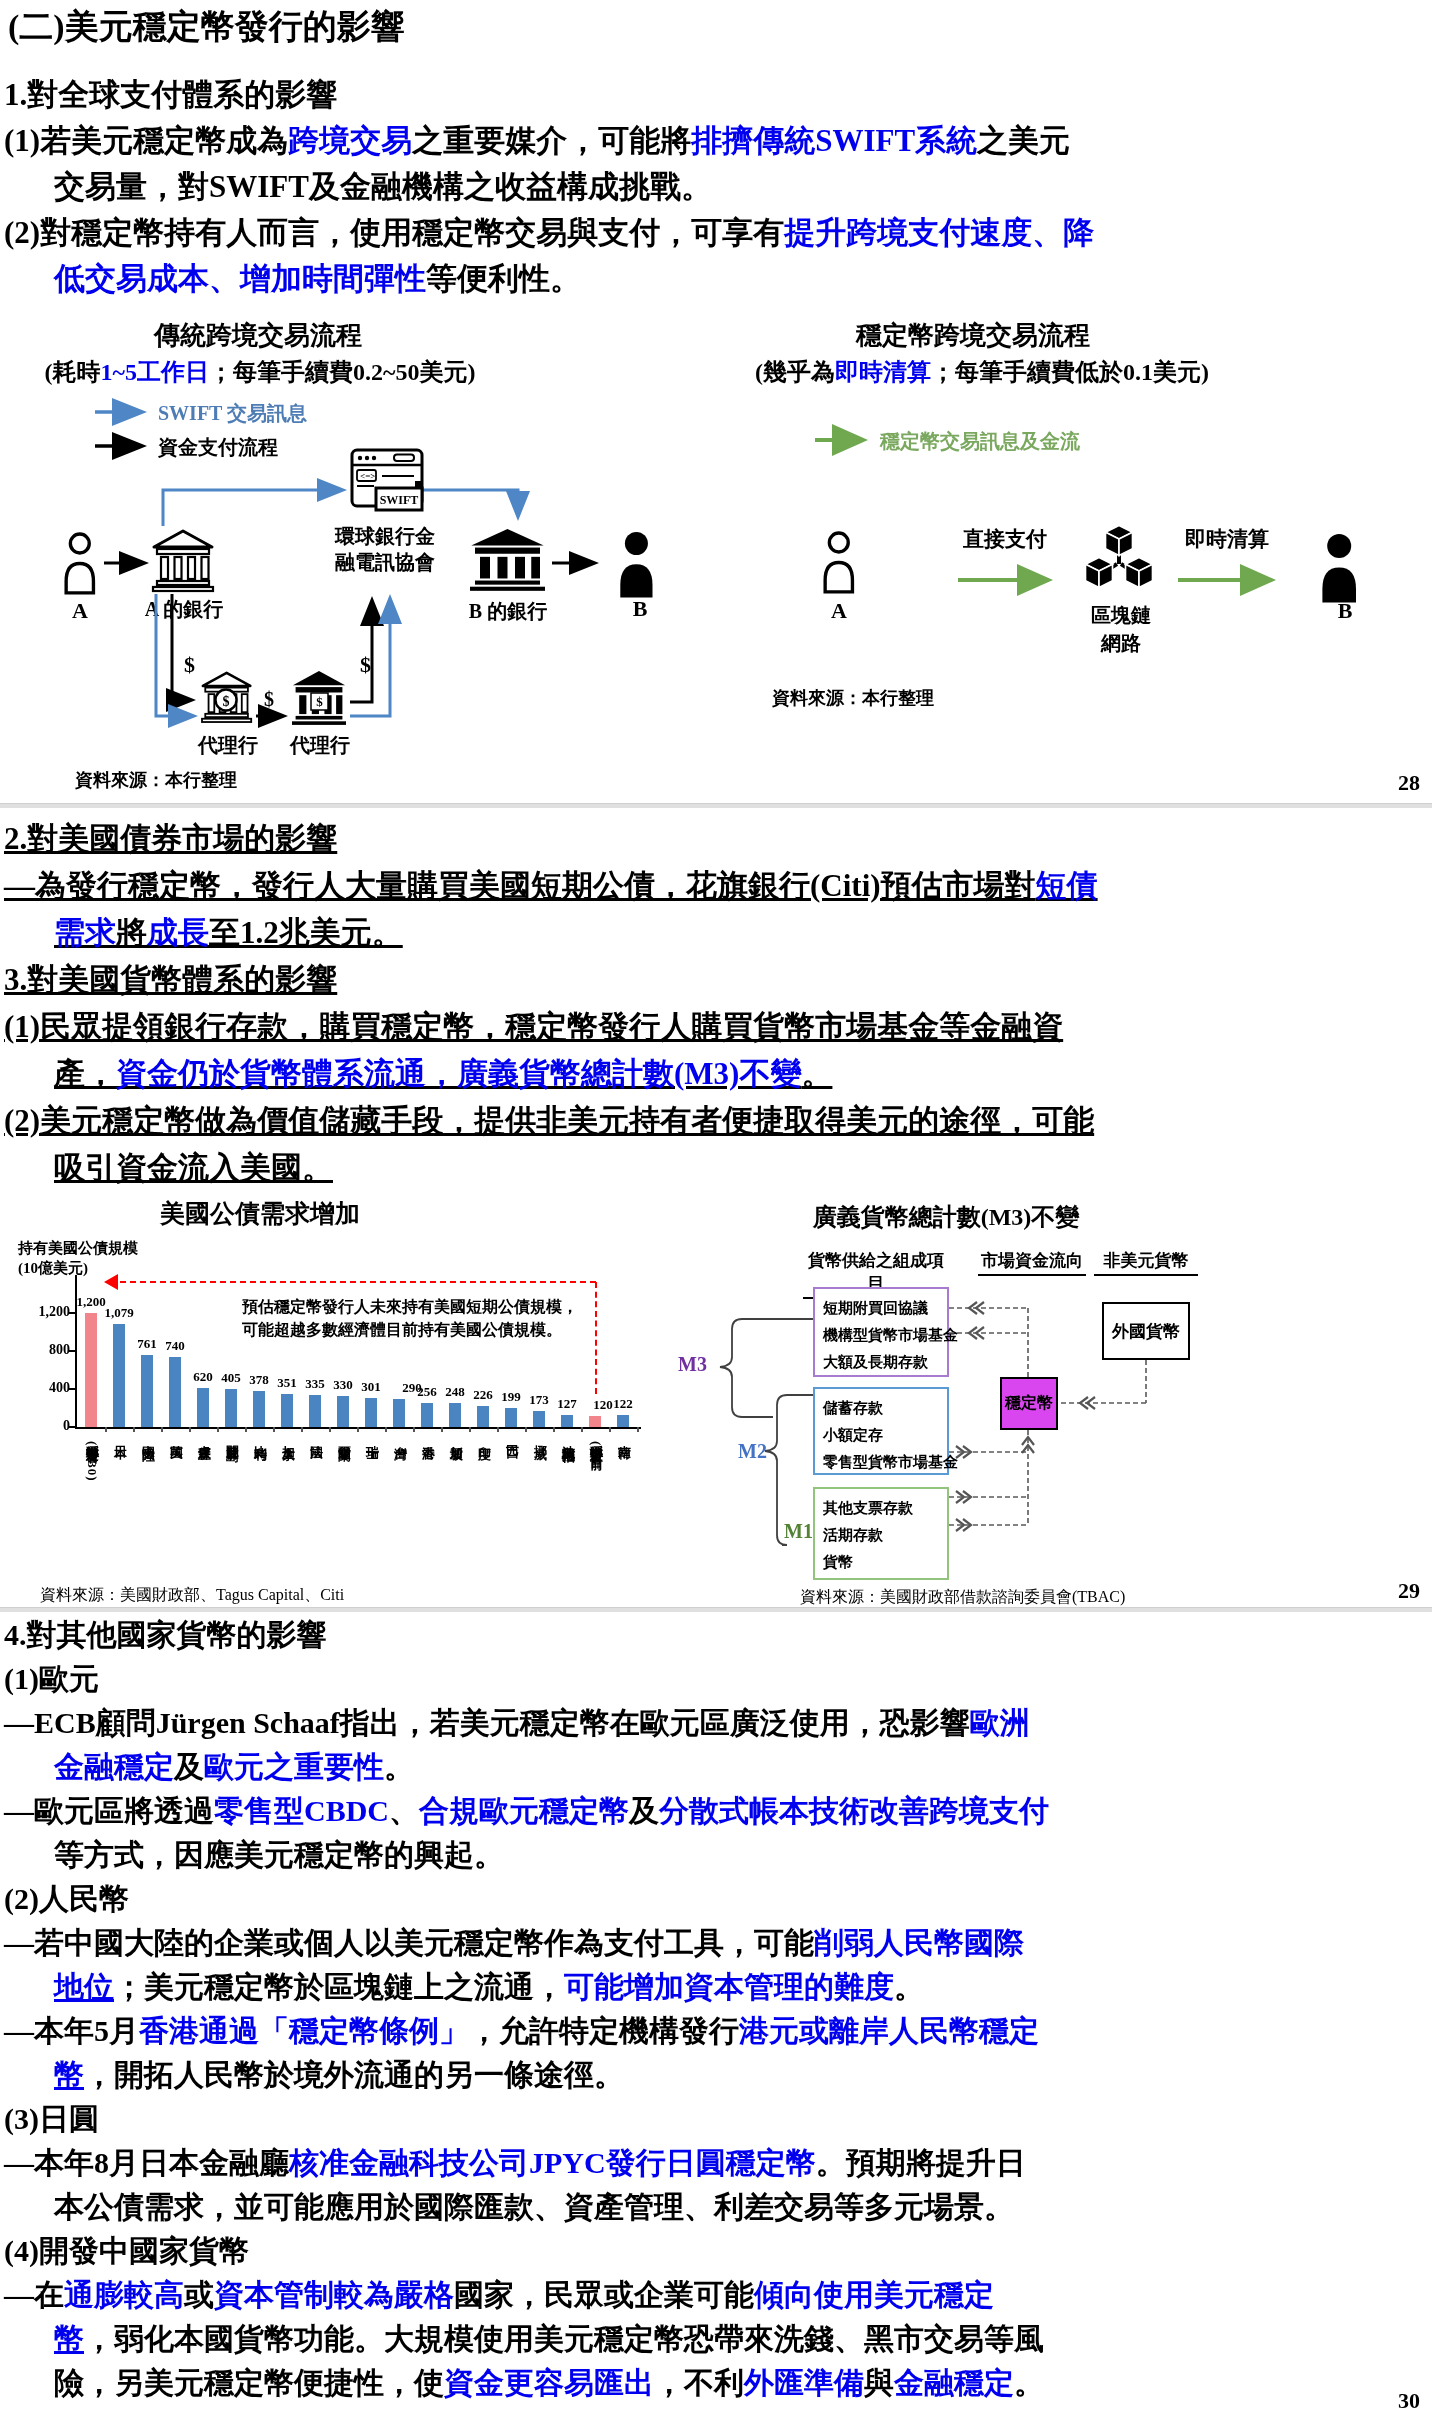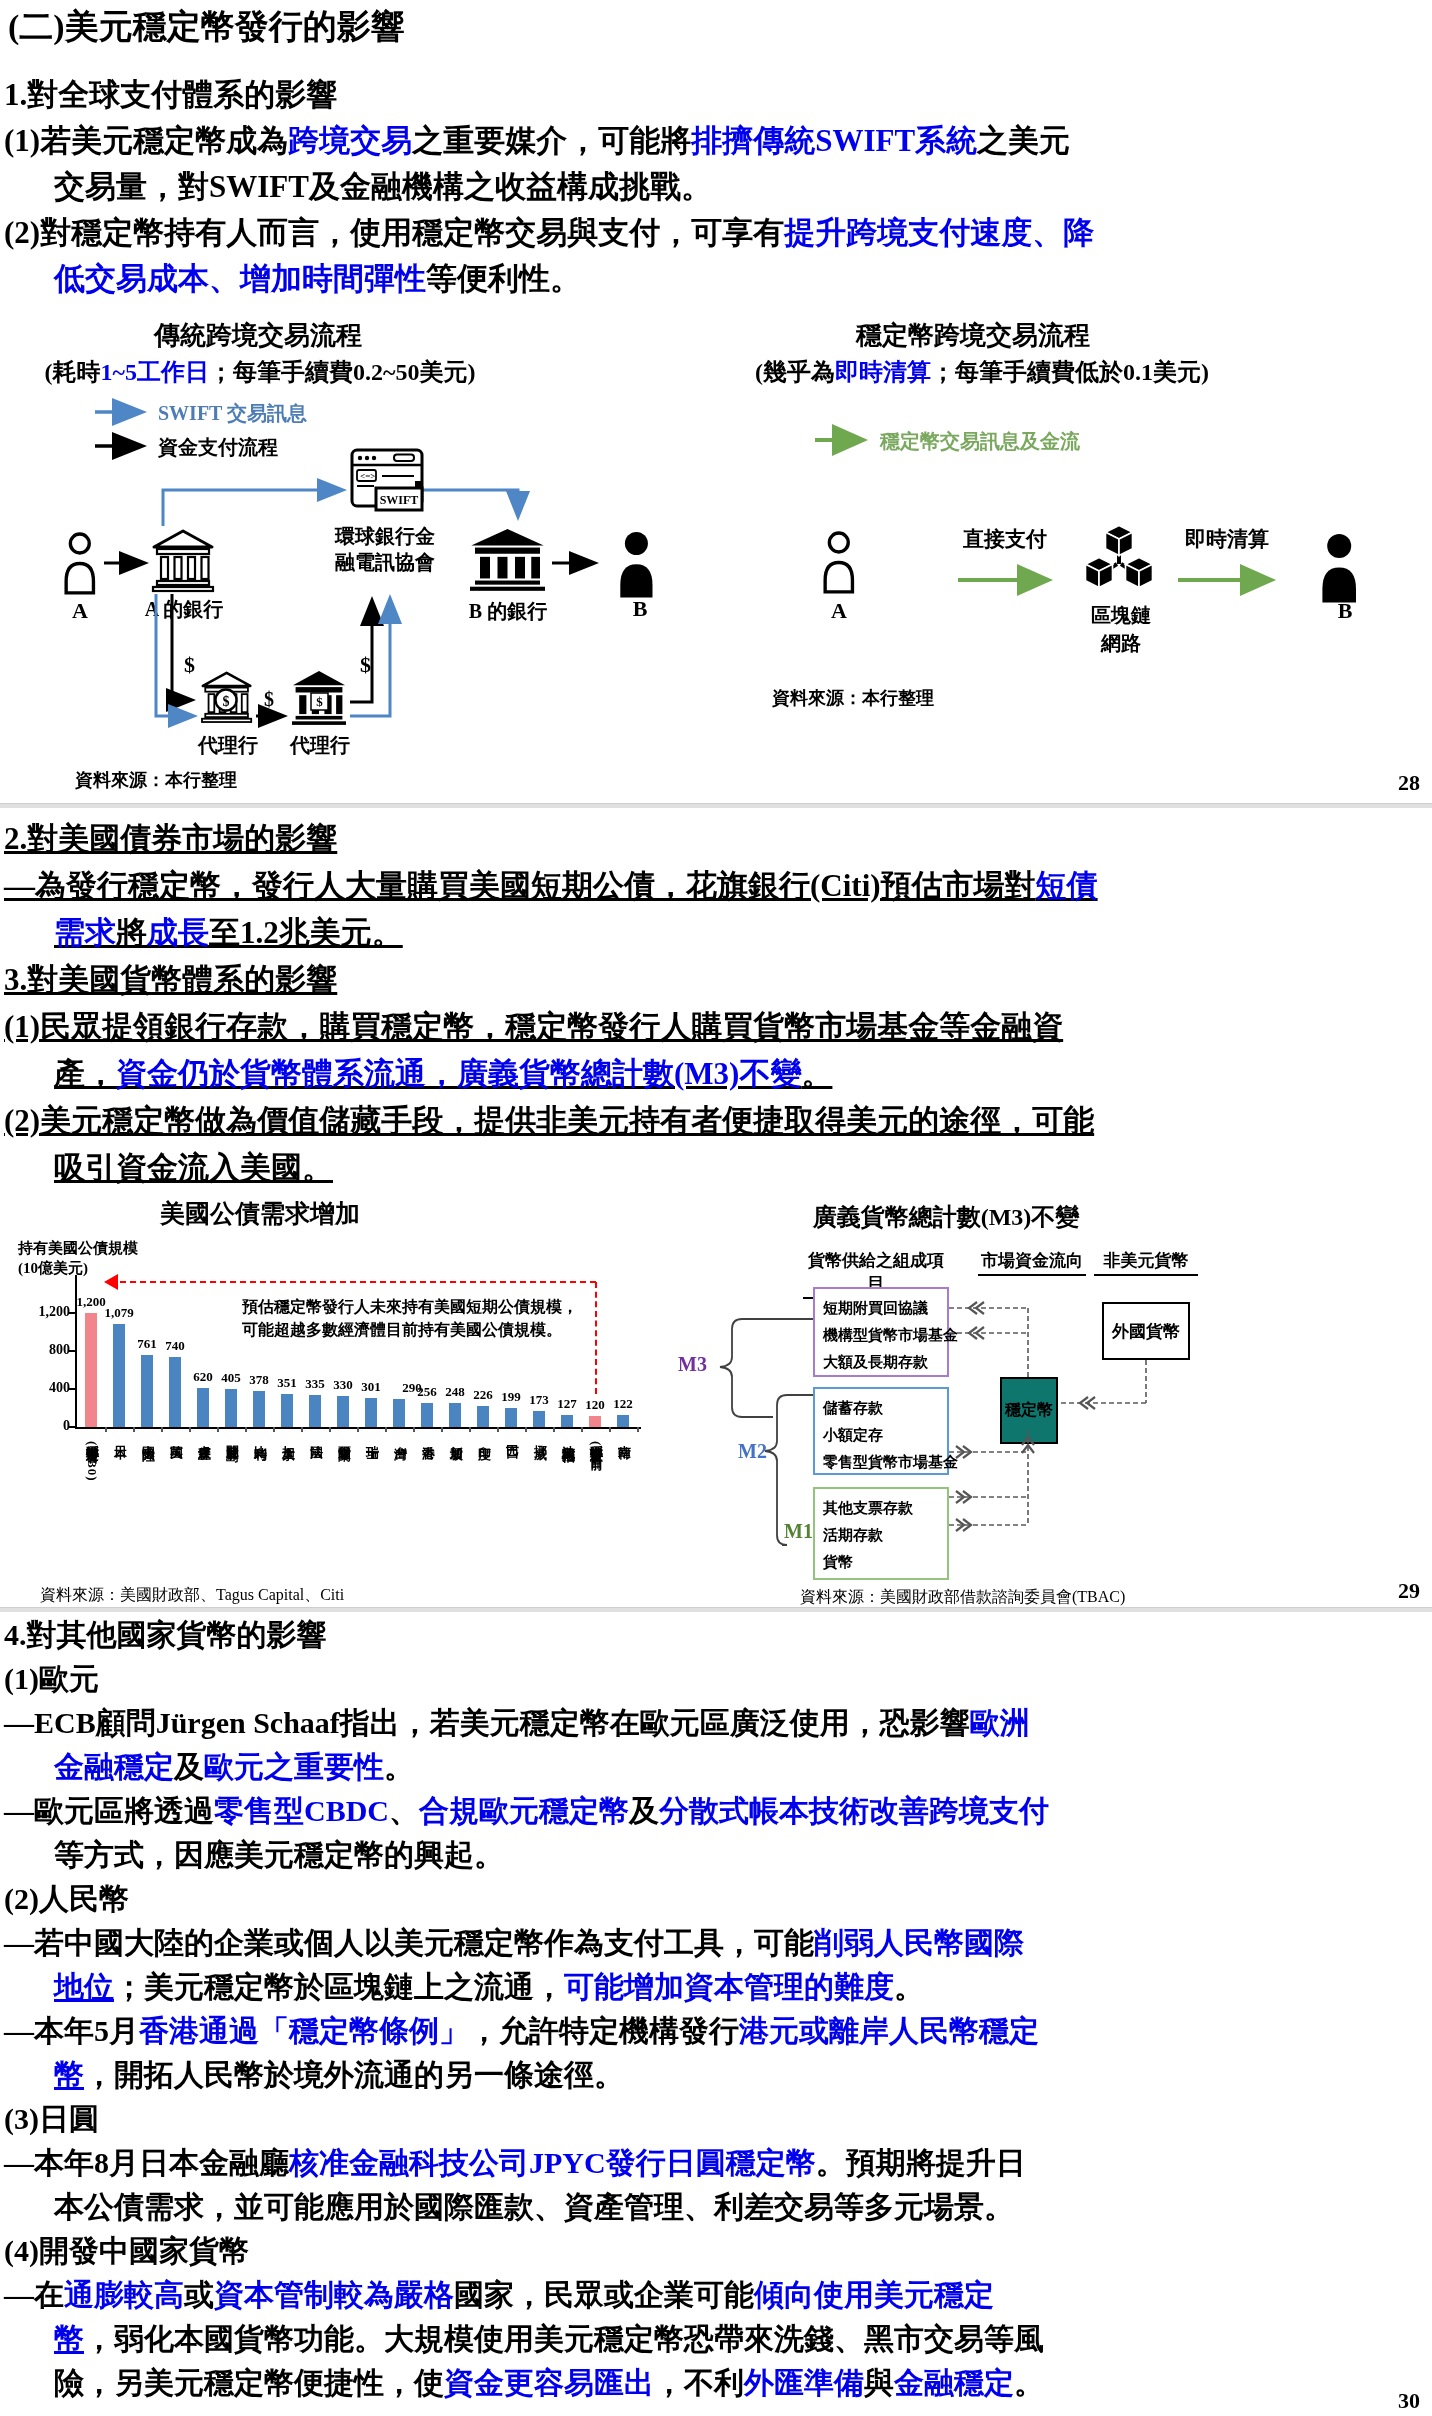--- a/index.html
+++ b/index.html
@@ -39,21 +39,21 @@
   #red-v{left:595px;top:87px;height:112px;border-left:2.5px dashed #F00;}
   #red-head{left:96px;top:79px;width:0;height:0;border:8px solid transparent;border-right:14px solid #F00;}
   .anno{left:242px;width:300px;font-size:16px;line-height:23px;font-weight:600;white-space:nowrap;}
   
   #m3{left:660px;top:1195px;width:772px;height:410px;}
   #m3-title{left:116px;top:6px;width:340px;text-align:center;font-size:24px;}
   .m3-head{font-size:17px;text-align:center;border-bottom:2px solid #000;padding-bottom:2px;top:54px;}
   .m3-box{border:2px solid;background:#fff;box-sizing:border-box;padding:6px 8px;}
   .m3-item{font-size:15px;line-height:27px;white-space:nowrap;font-weight:600;}
   .m3-tag{font-size:20px;}
-  #sc-box{left:340px;top:182px;width:58px;height:67px;background:#0f766e;border:2px solid #000;
+  #sc-box{left:340px;top:182px;width:58px;height:53px;background:#d946ef;border:2px solid #000;
           box-sizing:border-box;display:flex;align-items:center;justify-content:center;font-size:16px;}
   #fc-box{left:442px;top:107px;width:88px;height:58px;background:#fff;border:2px solid #000;
           box-sizing:border-box;display:flex;align-items:center;justify-content:center;font-size:17px;}
   svg text{font-family:"Liberation Serif","DejaVu Serif",serif;font-weight:bold;}
 </style>
 </head>
 <body>
 
 <div id="page">
 
@@ -303,21 +303,21 @@
         <div style="left: 525px; top: 232px; width: 1.5px; height: 5px; background: rgb(85, 85, 85); position: absolute;"></div>
         <div class="bar" style="left: 533px; top: 215.565px; width: 12px; height: 16.435px; background: rgb(74, 133, 194); position: absolute;"></div>
         <div class="bar-val" style="left: 519px; top: 196.565px; position: absolute;">173</div>
         <div class="bar-cat" style="left: 531px; top: 240px; position: absolute;">挪威</div>
         <div style="left: 553px; top: 232px; width: 1.5px; height: 5px; background: rgb(85, 85, 85); position: absolute;"></div>
         <div class="bar" style="left: 561px; top: 219.935px; width: 12px; height: 12.065px; background: rgb(74, 133, 194); position: absolute;"></div>
         <div class="bar-val" style="left: 547px; top: 200.935px; position: absolute;">127</div>
         <div class="bar-cat" style="left: 559px; top: 240px; position: absolute;">沙烏地阿拉伯</div>
         <div style="left: 581px; top: 232px; width: 1.5px; height: 5px; background: rgb(85, 85, 85); position: absolute;"></div>
         <div class="bar" style="left: 589px; top: 220.6px; width: 12px; height: 11.4px; background: rgb(242, 133, 140); position: absolute;"></div>
-        <div class="bar-val" style="left: 575px; top: 201.6px; position: absolute;">120</div>
+        <div class="bar-val" style="left: 575px; top: 201.6px; position: absolute; padding-left: 8px;">120</div>
         <div class="bar-cat" style="left: 587px; top: 240px; position: absolute;">穩定幣發行者(目前)</div>
         <div style="left: 609px; top: 232px; width: 1.5px; height: 5px; background: rgb(85, 85, 85); position: absolute;"></div>
         <div class="bar" style="left: 617px; top: 220.41px; width: 12px; height: 11.59px; background: rgb(74, 133, 194); position: absolute;"></div>
         <div class="bar-val" style="left: 603px; top: 201.41px; position: absolute;">122</div>
         <div class="bar-cat" style="left: 615px; top: 240px; position: absolute;">南韓</div>
         <div style="left: 637px; top: 232px; width: 1.5px; height: 5px; background: rgb(85, 85, 85); position: absolute;"></div>
       </div>
     <div id="red-head" class="abs"></div>
     <div id="red-h" class="abs"></div>
     <div id="red-v" class="abs"></div>

